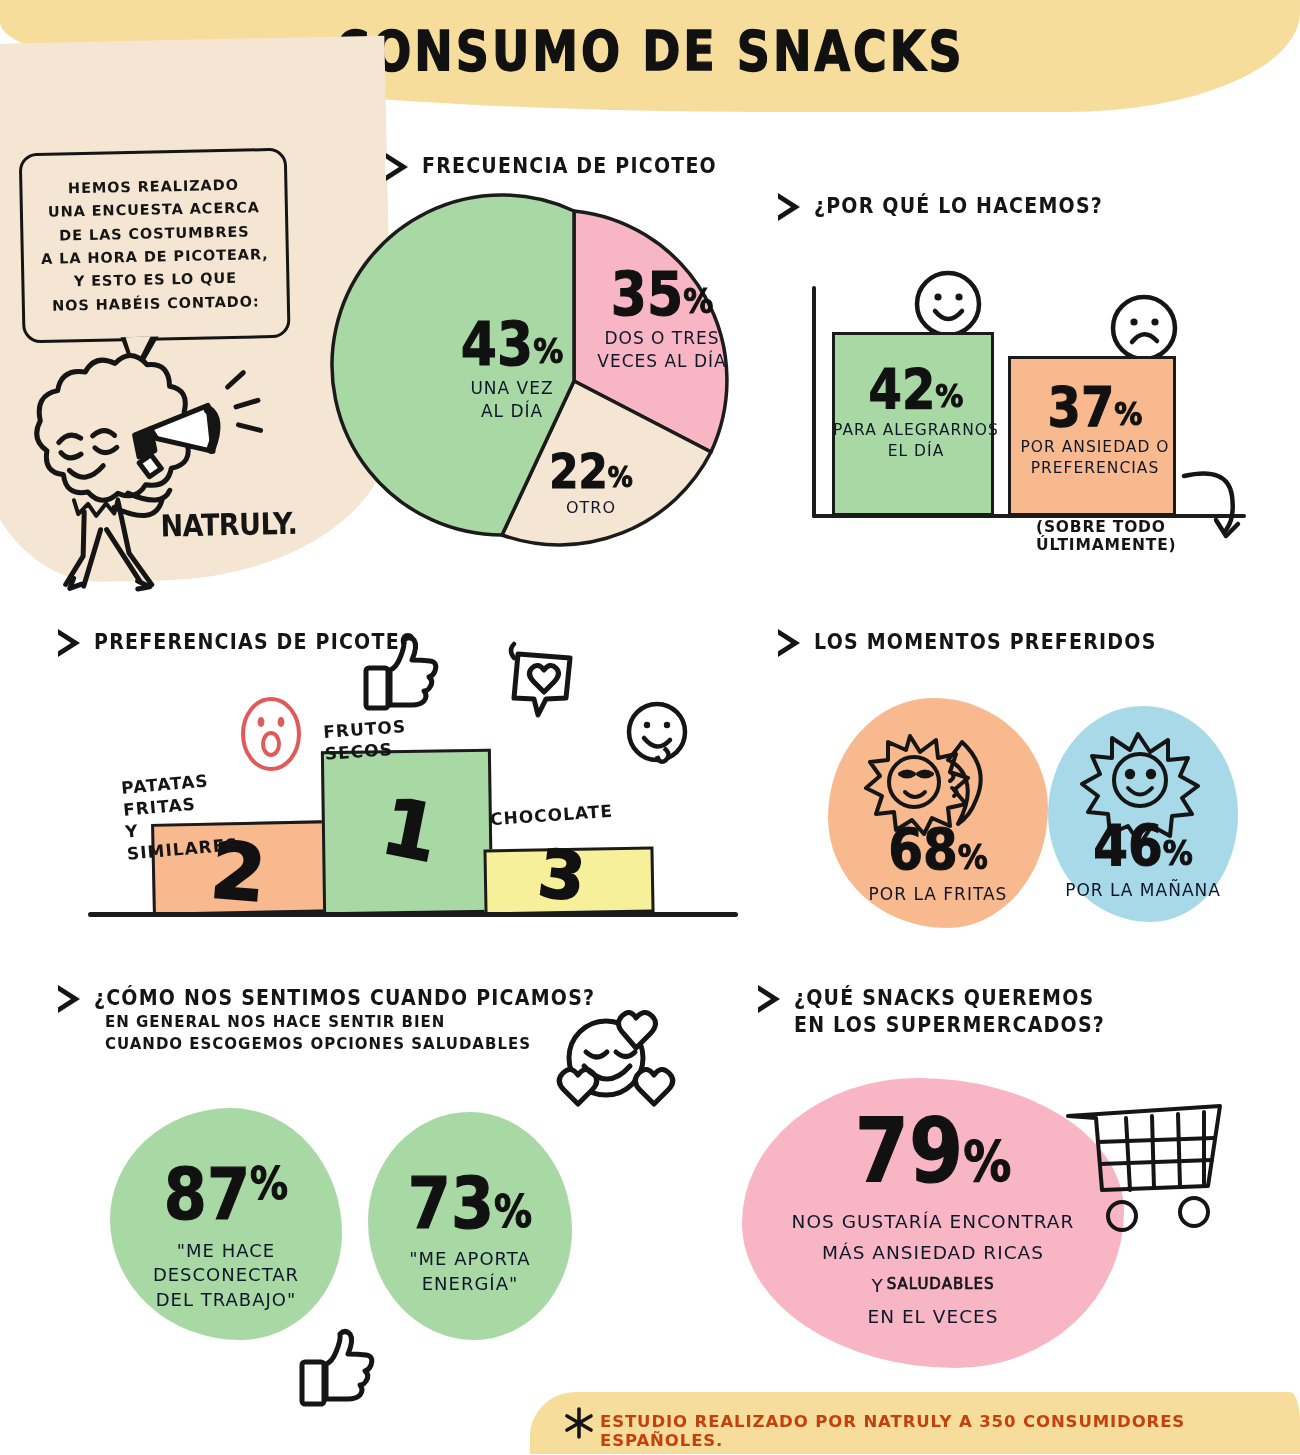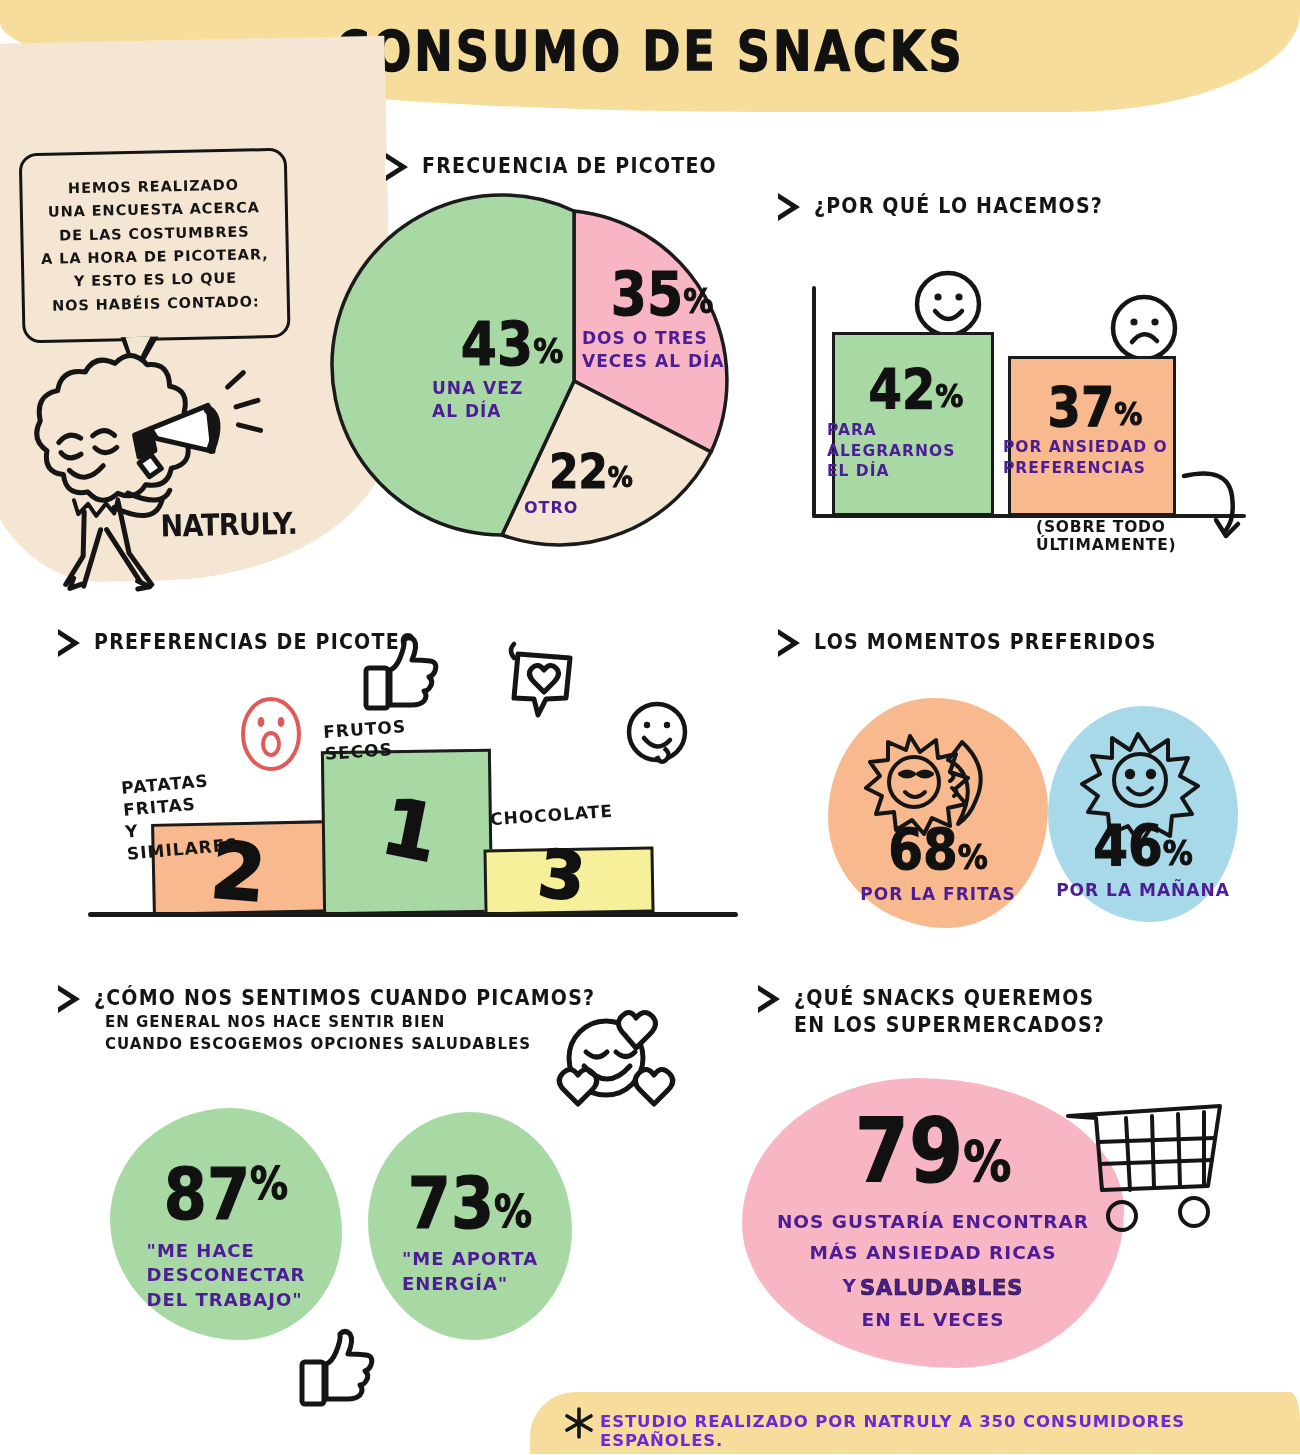--- a/index.html
+++ b/index.html
@@ -126,26 +126,26 @@
   .pct {
     font-family: "DejaVu Sans", sans-serif;
     font-weight: 700;
     color: #111111;
     line-height: 0.95;
     transform: scaleY(1.15);
     -webkit-text-stroke: 1px #111;
   }
   .cap {
     font-family: "DejaVu Sans", sans-serif;
-    font-weight: 700;
-    color: #4c1d95;
+    font-weight: 400;
+    color: #0f172a;
     letter-spacing: 1px;
     line-height: 1.35;
     white-space: pre-line;
-    text-align: left;
+    text-align: center;
   }
 
   
   .pie-wrap { position: absolute; left: 396px; top: 208px; }
 
   
   .bars { position: absolute; left: 812px; top: 262px; }
   .bar {
     position: absolute;
     border: 3px solid #1b1b1b;
@@ -214,21 +214,21 @@
     width: 770px; height: 62px;
     background: #f7dd9c;
     border-radius: 46px 10px 0 0 / 44px 30px 0 0;
   }
   .footer-text {
     position: absolute; left: 600px; top: 1412px;
     font-family: "DejaVu Sans", sans-serif;
     font-weight: 700;
     font-size: 16.5px;
     letter-spacing: 0.9px;
-    color: #6d28d9;
+    color: #c2410c;
   }
   .footer-star { position: absolute; left: 562px; top: 1406px; }
 
   svg { display: block; overflow: visible; }
 </style>
 </head>
 <body>
 
 <div id="root">
 
@@ -574,21 +574,21 @@
   <div class="blob blob-pink" style="left:742px; top:1078px; width:382px; height:290px;
        border-radius:46% 54% 44% 56% / 50% 46% 54% 50%; justify-content:flex-start;">
     <div style="display:flex; align-items:baseline; margin-top:36px;">
       <span class="pct" style="font-size:78px;">79</span>
       <span class="pct" style="font-size:48px;">%</span>
     </div>
     <div class="cap" style="font-size:18.5px; margin-top:22px;">NOS GUSTARÍA ENCONTRAR</div>
     <div class="cap" style="font-size:18.5px; margin-top:6px;">MÁS ANSIEDAD RICAS</div>
     <div class="cap" style="font-size:18.5px; margin-top:8px; display:flex; gap:3px;">
       <span>Y </span>
-      <span style="font-size:21px; -webkit-text-stroke:0.7px #151515;">SALUDABLES</span>
+      <span style="font-size:15px; -webkit-text-stroke:0.7px #151515;">SALUDABLES</span>
     </div>
     <div class="cap" style="font-size:18.5px; margin-top:6px;">EN EL VECES</div>
   </div>
 
   <div style="position:absolute; left:1064px; top:1098px;">
     <svg width="168" height="140" viewBox="0 0 168 140">
       <g fill="none" stroke="#151515" stroke-width="4" stroke-linejoin="round" stroke-linecap="round">
         <path d="M4 18 l28 2 l6 72 l106 -4 l12 -80 Z"></path>
         <path d="M34 44 l116 -4"></path>
         <path d="M36 66 l112 -4"></path>

